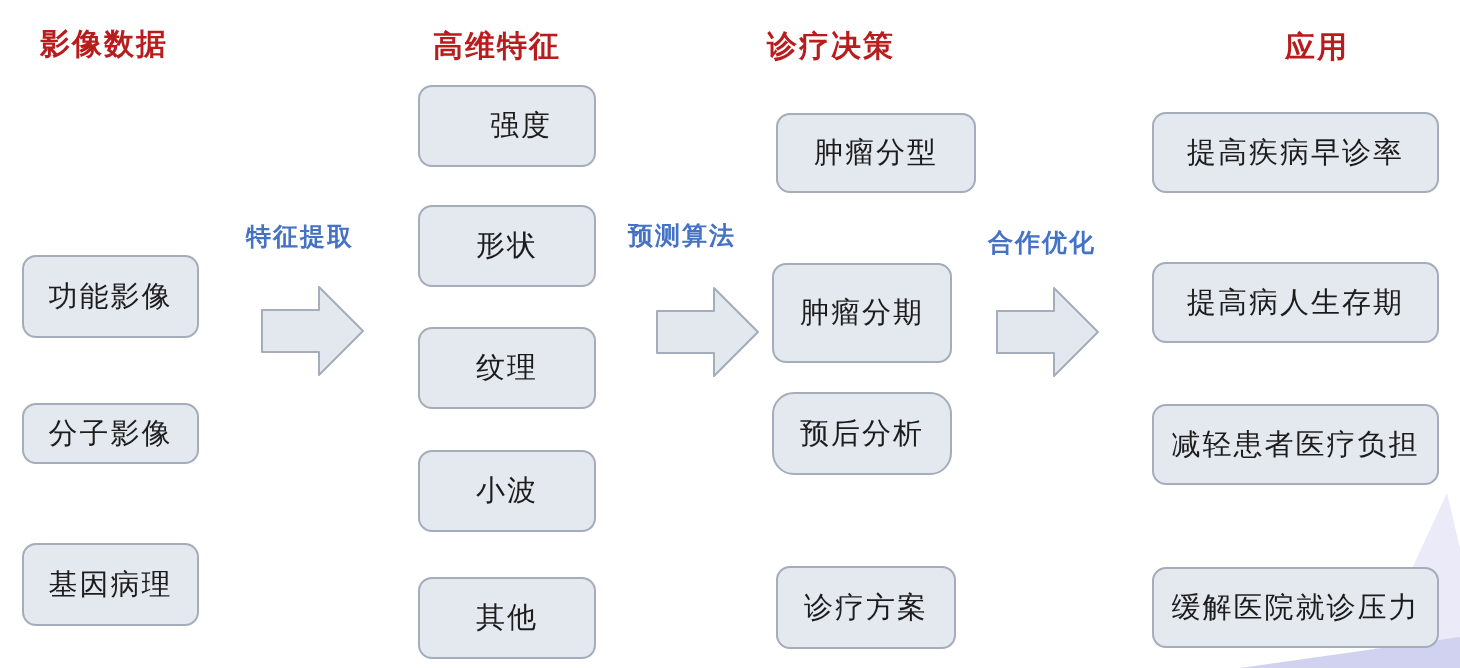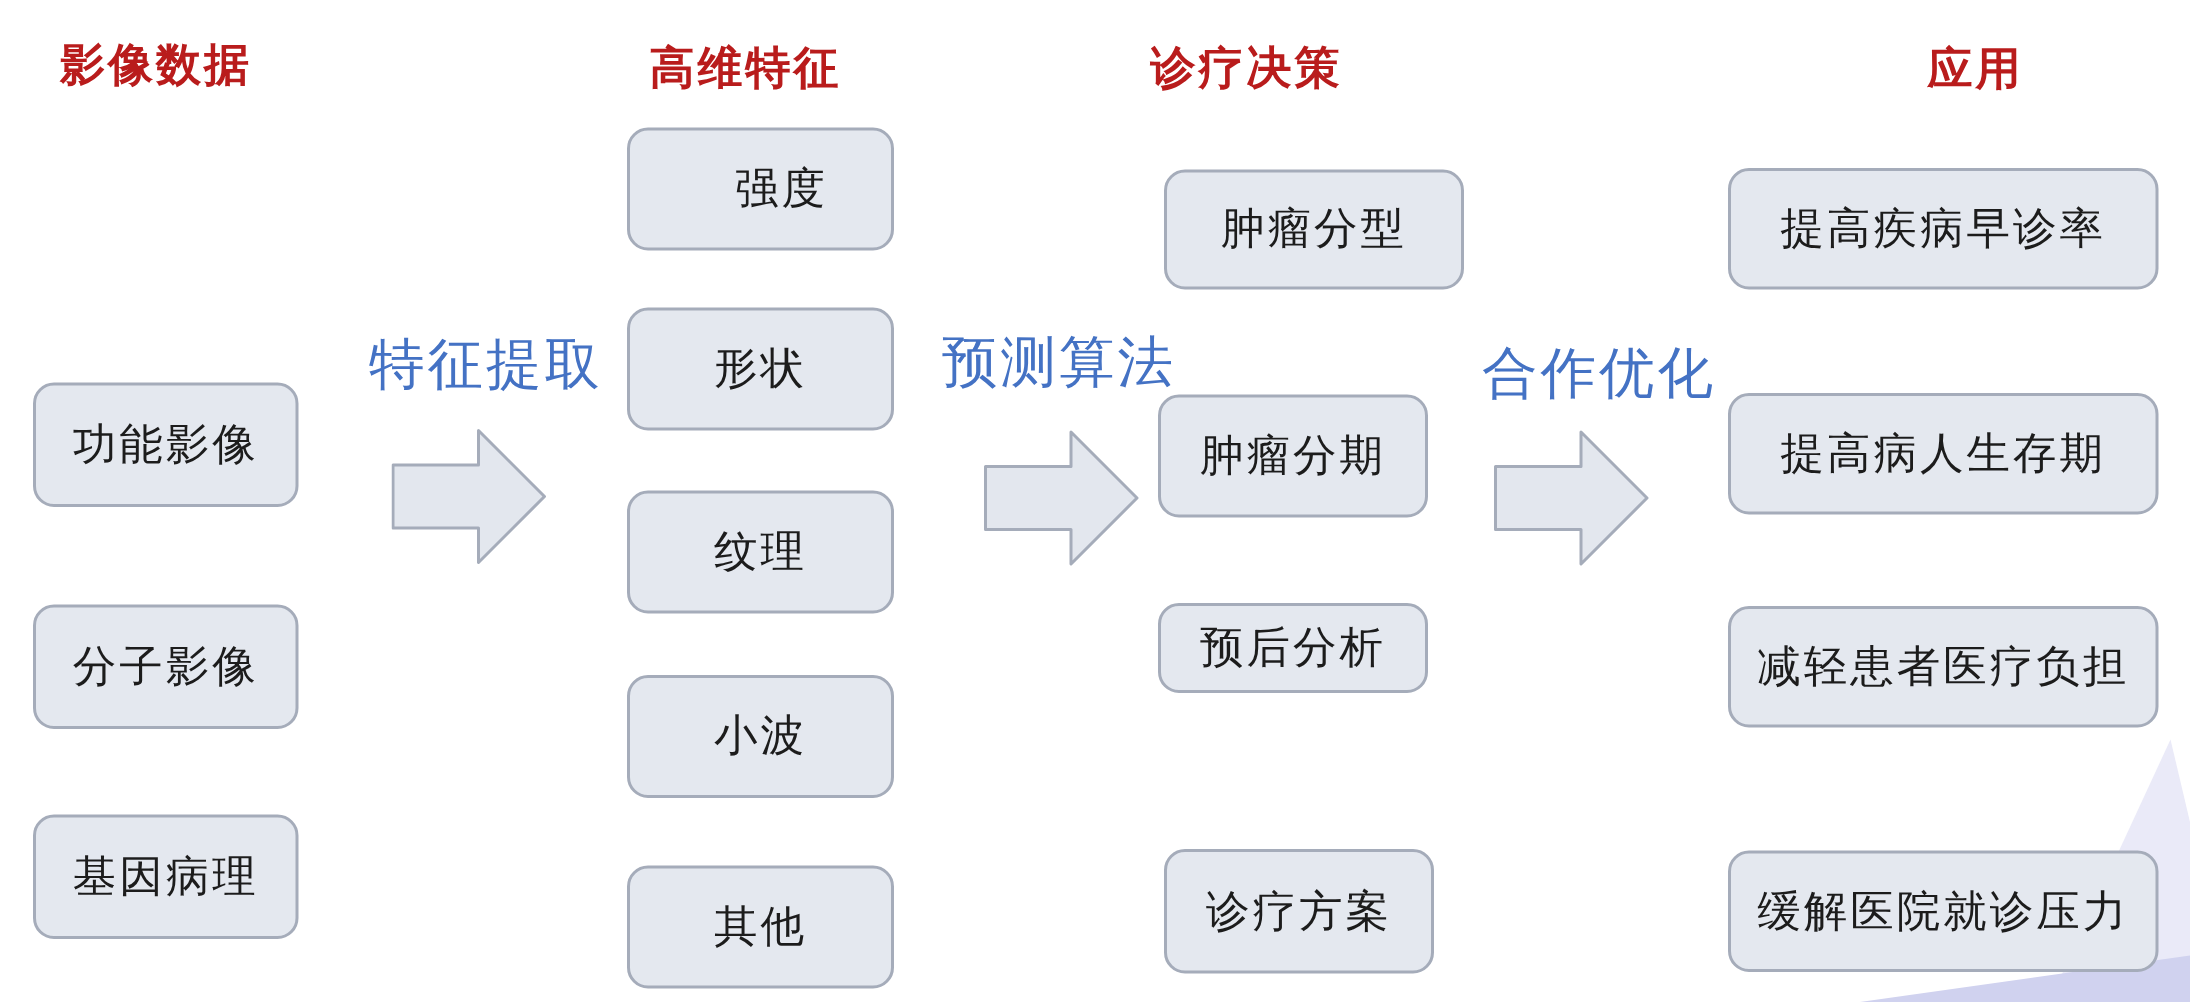--- a/index.html
+++ b/index.html
@@ -27,22 +27,22 @@
     font-size: 30px;
     font-weight: bold;
     color: #b91c1c;
     letter-spacing: 2px;
     white-space: nowrap;
     line-height: 1.1;
   }
   .arrow-label {
     position: absolute;
     z-index: 2;
-    font-size: 37px;
-    font-weight: normal;
+    font-size: 25px;
+    font-weight: bold;
     color: #4472C4;
     letter-spacing: 2px;
     white-space: nowrap;
     line-height: 1.1;
   }
   .node {
     position: absolute;
     z-index: 2;
     background: #E4E8EF;
     border: 2px solid #A5ACBA;
@@ -72,42 +72,42 @@
     <polygon points="1447,493 1366,668 1460,668 1460,548" fill="#EAEAF8"></polygon>
     <polygon points="1240,668 1460,637 1460,668" fill="#D0D2EF"></polygon>
   </svg>
 
   <div class="col-header" style="left:40px; top:27px;">影像数据</div>
   <div class="col-header" style="left:433px; top:29px;">高维特征</div>
   <div class="col-header" style="left:767px; top:29px;">诊疗决策</div>
   <div class="col-header" style="left:1285px; top:30px;">应用</div>
 
   <div class="node" style="left:22px; top:255px; width:177px; height:83px;">功能影像</div>
-  <div class="node" style="left:22px; top:403px; width:177px; height:83px;">分子影像</div>
+  <div class="node" style="left:22px; top:403px; width:177px; height:61px;">分子影像</div>
   <div class="node" style="left:22px; top:543px; width:177px; height:83px;">基因病理</div>
 
   <div class="arrow-label" style="left:246px; top:223px;">特征提取</div>
   <svg class="block-arrow" style="left:261px; top:285px;" viewBox="0 0 104 92" xmlns="http://www.w3.org/2000/svg">
     <polygon points="1,25 58,25 58,2 102,46 58,90 58,67 1,67" fill="#E3E7EE" stroke="#A5ACBA" stroke-width="2" stroke-linejoin="round"></polygon>
   </svg>
 
   <div class="node" style="left:418px; top:85px; width:178px; height:82px;padding-left:28px;">强度</div>
   <div class="node" style="left:418px; top:205px; width:178px; height:82px;">形状</div>
   <div class="node" style="left:418px; top:327px; width:178px; height:82px;">纹理</div>
   <div class="node" style="left:418px; top:450px; width:178px; height:82px;">小波</div>
   <div class="node" style="left:418px; top:577px; width:178px; height:82px;">其他</div>
 
   <div class="arrow-label" style="left:628px; top:222px;">预测算法</div>
   <svg class="block-arrow" style="left:656px; top:286px;" viewBox="0 0 104 92" xmlns="http://www.w3.org/2000/svg">
     <polygon points="1,25 58,25 58,2 102,46 58,90 58,67 1,67" fill="#E3E7EE" stroke="#A5ACBA" stroke-width="2" stroke-linejoin="round"></polygon>
   </svg>
 
   <div class="node" style="left:776px; top:113px; width:200px; height:80px;">肿瘤分型</div>
-  <div class="node" style="left:772px; top:263px; width:180px; height:82px;">肿瘤分期</div>
-  <div class="node" style="left:772px; top:402px; width:180px; height:60px;">预后分析</div>
+  <div class="node" style="left:772px; top:263px; width:180px; height:100px;">肿瘤分期</div>
+  <div class="node" style="left:772px; top:392px; width:180px; height:83px;border-radius:22px;">预后分析</div>
   <div class="node" style="left:776px; top:566px; width:180px; height:83px;">诊疗方案</div>
 
   <div class="arrow-label" style="left:988px; top:229px;">合作优化</div>
   <svg class="block-arrow" style="left:996px; top:286px;" viewBox="0 0 104 92" xmlns="http://www.w3.org/2000/svg">
     <polygon points="1,25 58,25 58,2 102,46 58,90 58,67 1,67" fill="#E3E7EE" stroke="#A5ACBA" stroke-width="2" stroke-linejoin="round"></polygon>
   </svg>
 
   <div class="node" style="left:1152px; top:112px; width:287px; height:81px;">提高疾病早诊率</div>
   <div class="node" style="left:1152px; top:262px; width:287px; height:81px;">提高病人生存期</div>
   <div class="node" style="left:1152px; top:404px; width:287px; height:81px;">减轻患者医疗负担</div>

